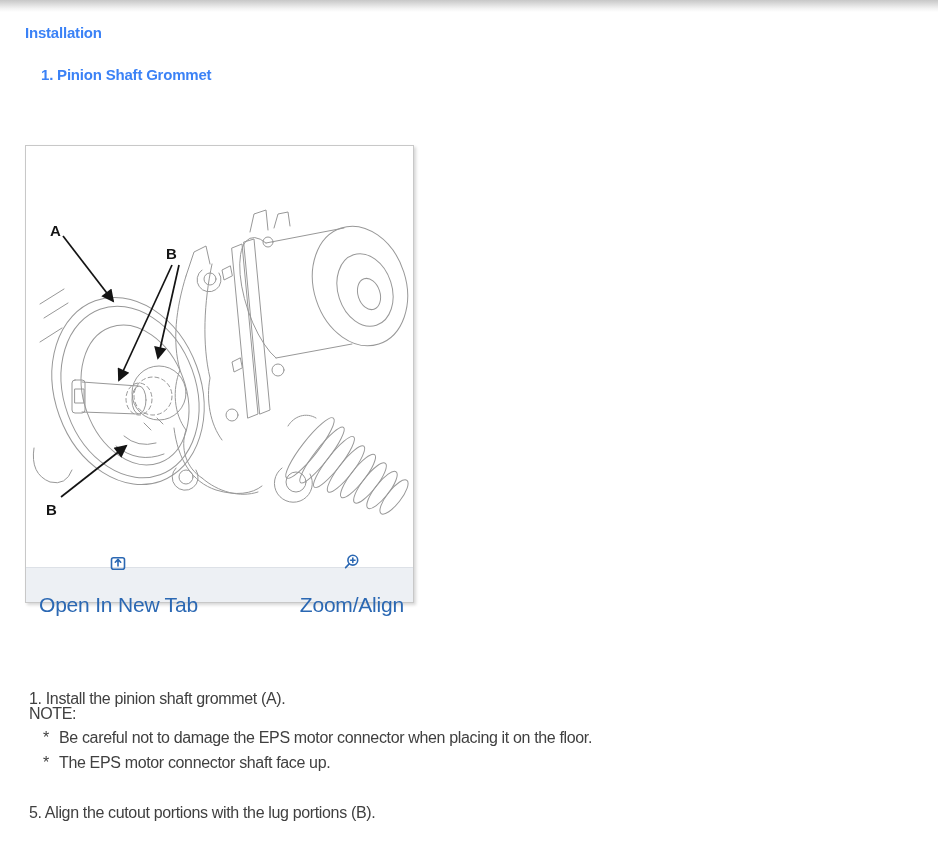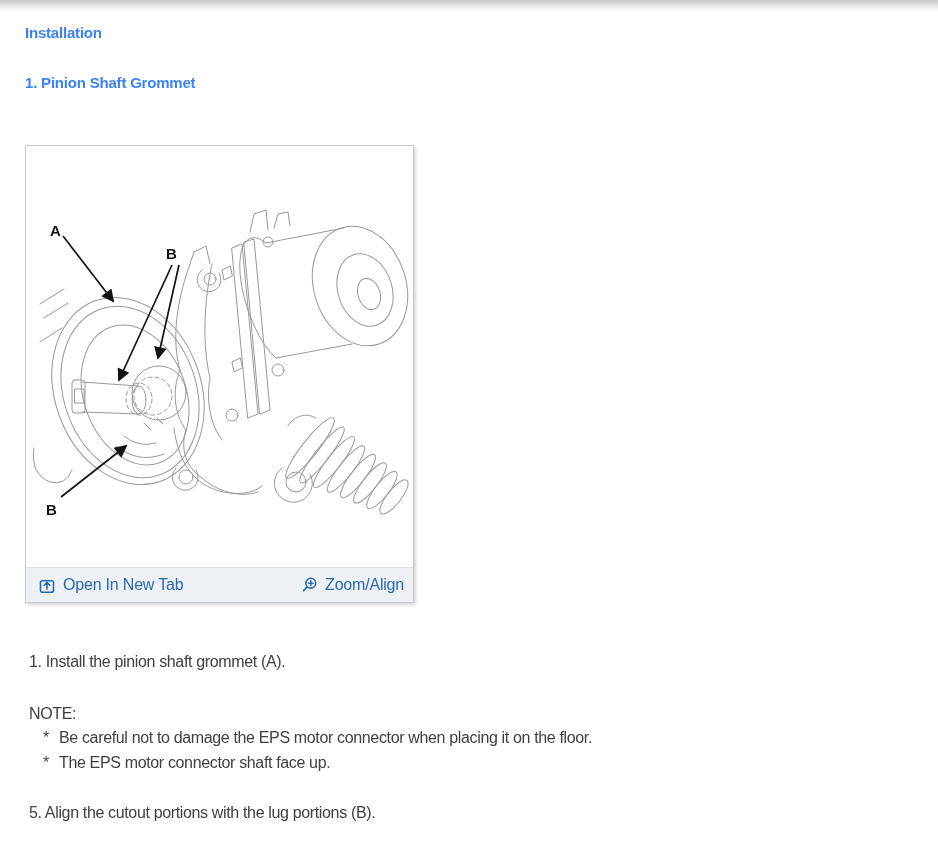--- a/index.html
+++ b/index.html
@@ -13,21 +13,21 @@
   .top-strip {
     position: absolute; left: 0; top: 0; width: 938px; height: 12px;
     background: linear-gradient(#c7c7c7, #f2f2f2 70%, #ffffff);
   }
   .h-block {
     position: absolute; left: 25px;
     font-size: 15px; font-weight: bold; color: #3b82f6;
     letter-spacing: -0.2px; margin: 0;
   }
   #heading { top: 24px; }
-  #subheading { top: 74px; }
+  #subheading { top: 66px; margin-left: 16px; }
 
   
   .figure-box {
     position: absolute; left: 25px; top: 145px;
     width: 387px; height: 456px;
     border: 1px solid #c8c8c8;
     background: #ffffff;
     box-shadow: 2px 2px 3px rgba(0,0,0,0.16);
   }
   .figure-canvas {
@@ -35,23 +35,23 @@
     overflow: hidden;
   }
   .figure-canvas svg { display: block; width: 387px; height: 421px; }
   .figure-footer {
     position: absolute; left: 0; right: 0; bottom: 0; height: 35px;
     background: #edf0f4; border-top: 1px solid #dde1e7;
     display: flex; align-items: center; justify-content: space-between;
     padding: 0 9px 0 13px; box-sizing: border-box;
   }
   .fig-link {
-    display: inline-flex; align-items: center; gap: 7px;
-    color: #2b68b3; font-size: 16px; letter-spacing: -0.2px;
-    text-decoration: none; cursor: pointer;
+    display: inline-flex; align-items: center; gap: 22px;
+    color: #2b68b3; font-size: 21px; letter-spacing: -0.2px;
+    text-decoration: none; cursor: pointer; flex-direction: column;
   }
   .lnk-icon { width: 17px; height: 17px; stroke: #2b68b3; fill: none;
     stroke-width: 1.6; stroke-linecap: round; stroke-linejoin: round; }
 
   
   .step, .note-label {
     position: absolute; left: 29px; margin: 0;
     font-size: 16px; color: #404040; letter-spacing: -0.35px;
   }
   .note-item {
@@ -177,21 +177,21 @@
     <a class="fig-link" href="#">
       <svg class="lnk-icon" viewBox="0 0 17 17">
         <circle cx="9.8" cy="6.2" r="4.9"></circle>
         <path d="M9.8,4 v4.4 M7.6,6.2 h4.4 M6.2,9.9 L2.6,13.6"></path>
       </svg>
       <span>Zoom/Align</span>
     </a>
   </div>
 </div>
 
-<p class="step" style="top:653px">1. Install the pinion shaft grommet (A).</p>
+<p class="step" style="top:690px">1. Install the pinion shaft grommet (A).</p>
 <p class="note-label" style="top:705px">NOTE:</p>
 
 <div class="note-item" style="top:729px">
   <span class="star">*</span>
   <span>Be careful not to damage the EPS motor connector when placing it on the floor.</span>
 </div>
 <div class="note-item" style="top:754px">
   <span class="star">*</span>
   <span>The EPS motor connector shaft face up.</span>
 </div>

